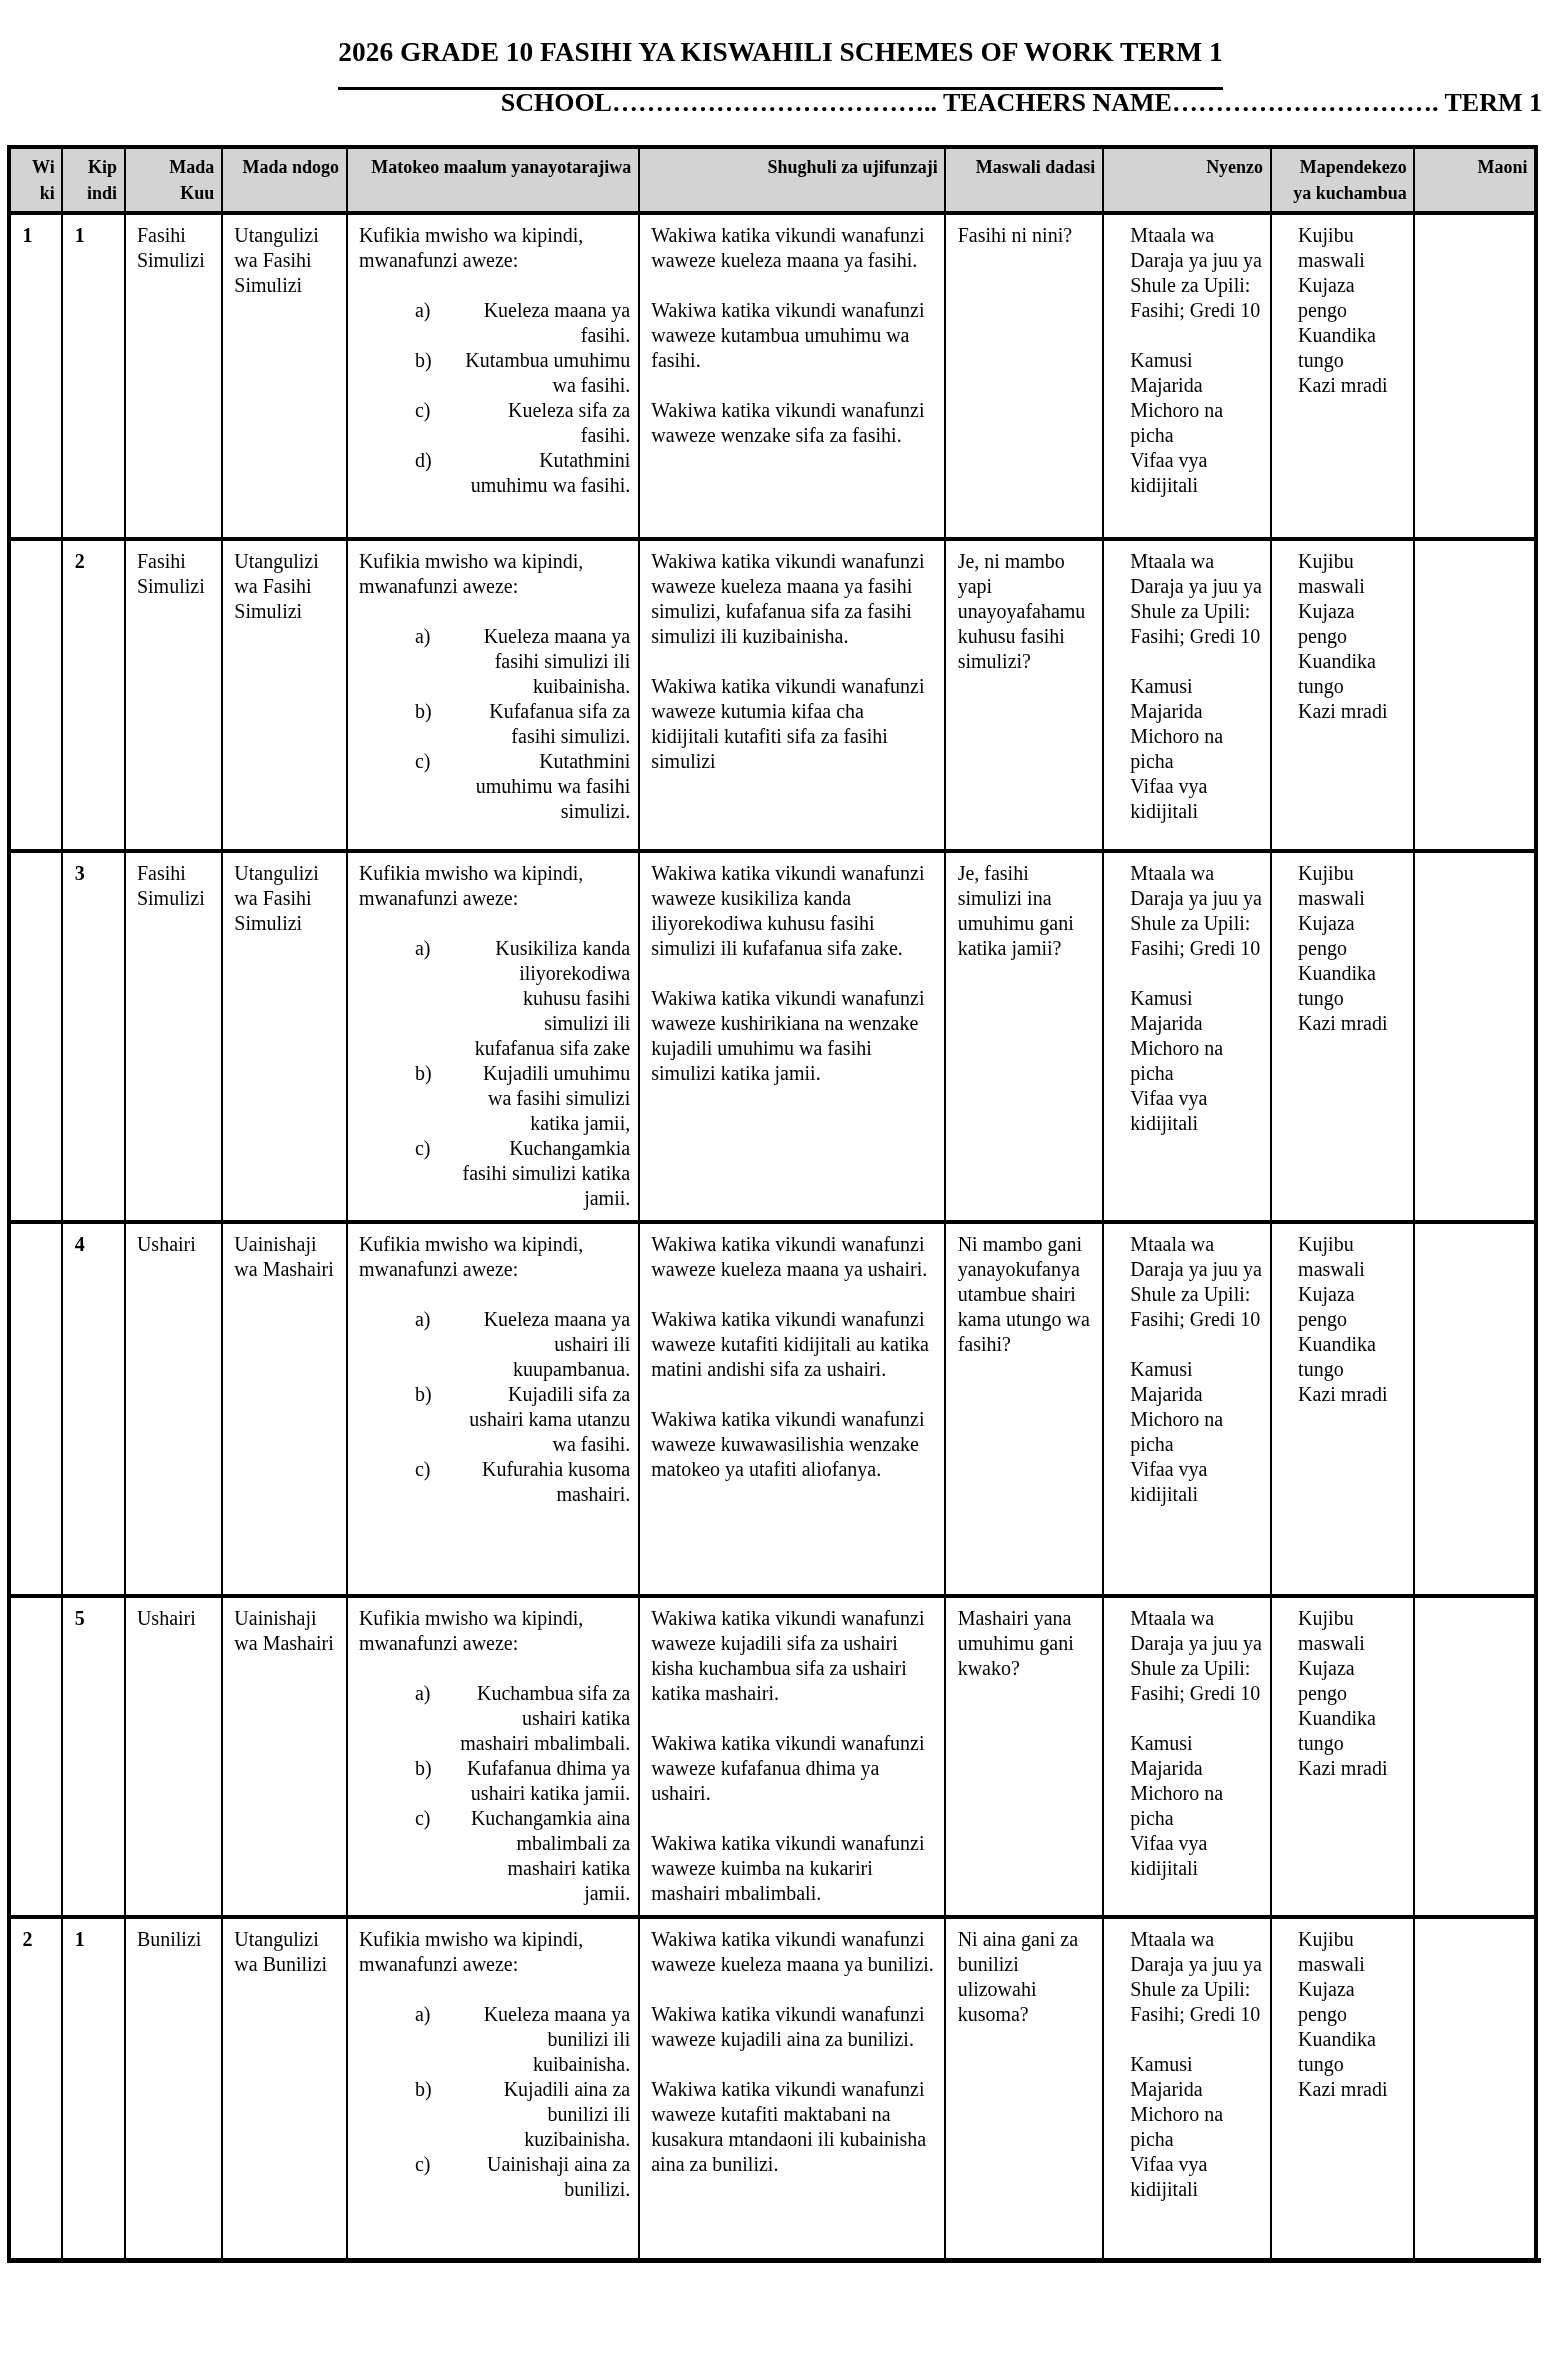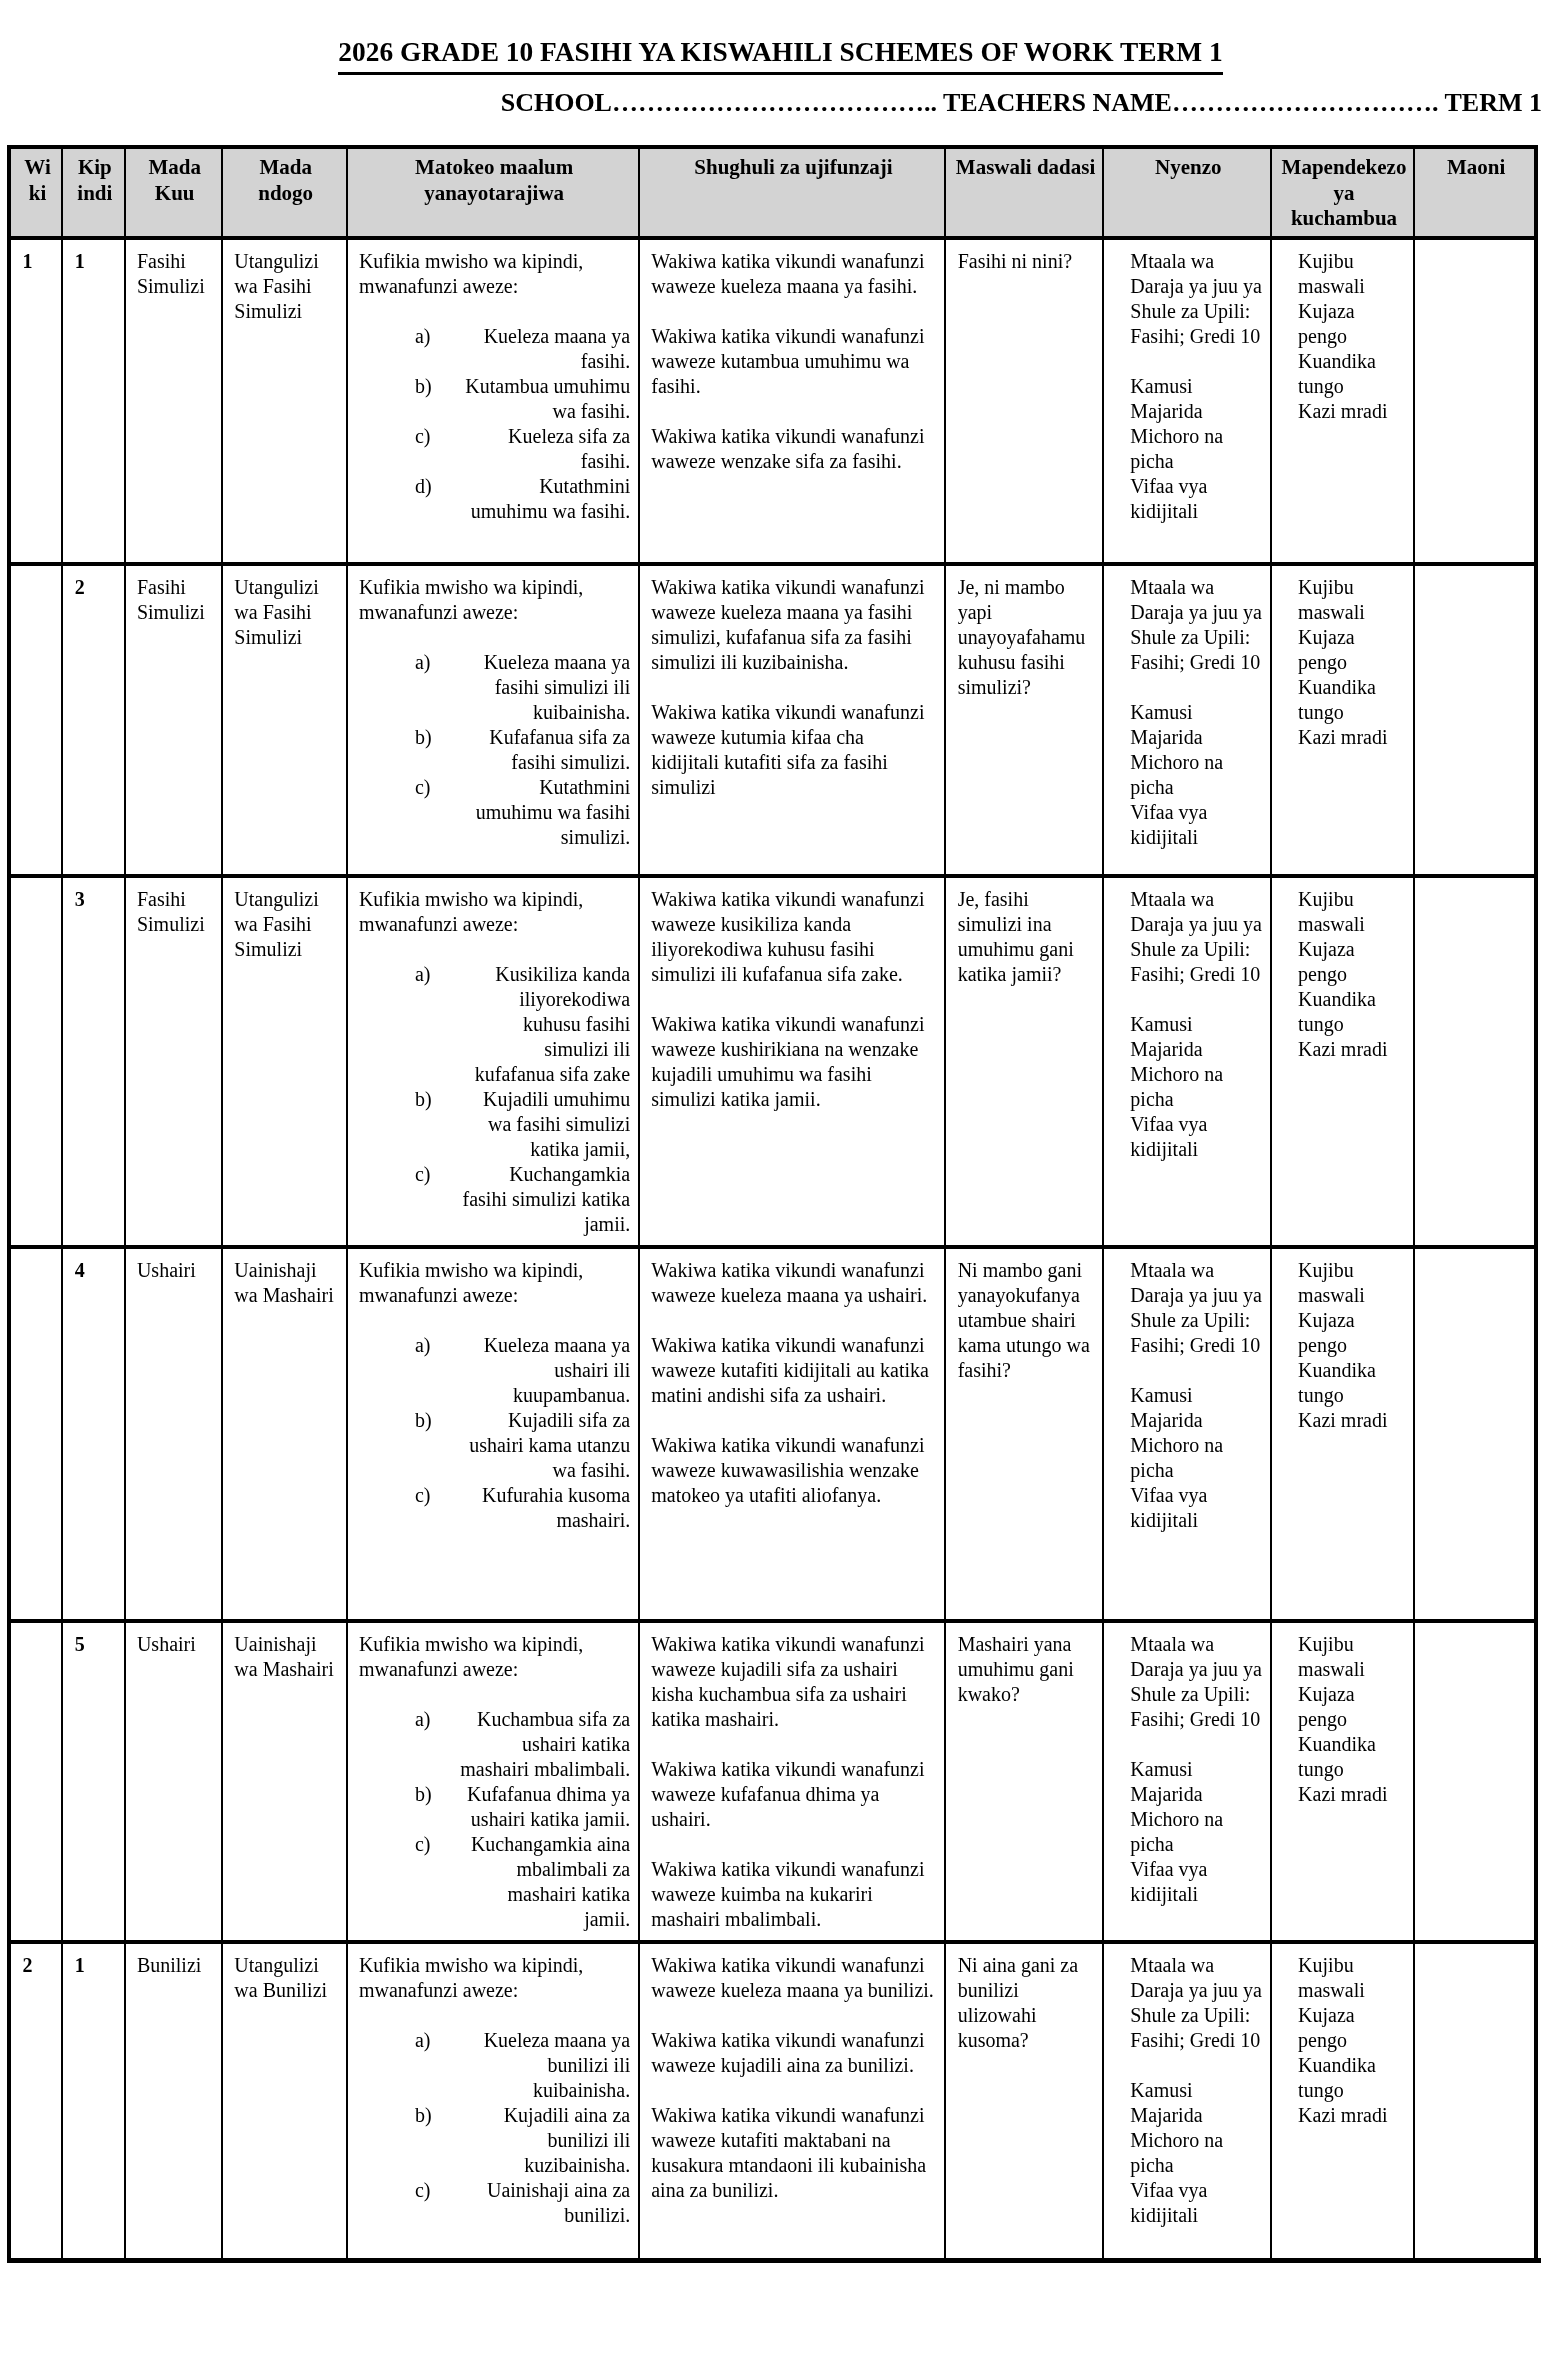--- a/index.html
+++ b/index.html
@@ -5,40 +5,40 @@
   html,body{margin:0;padding:0;}
   body{
     width:1561px;height:2413px;background:#ffffff;color:#000;
     font-family:"Liberation Serif","DejaVu Serif",serif;
     overflow:hidden;
   }
   .page{width:1561px;height:2413px;position:relative;}
   h1.title{
     margin:37px 0 0 0;text-align:center;font-size:27.4px;font-weight:bold;
   }
-  h1.title .underline{border-bottom:3.3px solid #000;padding-bottom:5px;}
+  h1.title .underline{border-bottom:3.3px solid #000;padding-bottom:20px;}
   .subhead{
     margin:20px 19px 0 19px;text-align:right;font-size:26px;font-weight:bold;
     white-space:nowrap;
   }
   .table-wrap{
     margin:27.4px 0 0 7px;width:1534px;height:2113px;overflow:hidden;
     border-bottom:5.2px solid #000;box-sizing:content-box;
   }
   table.schemes{
     width:1531px;table-layout:fixed;border-collapse:collapse;
     font-size:20px;line-height:25px;
   }
   table.schemes,table.schemes th,table.schemes td{border:2.4px solid #000;}
   table.schemes{border-width:4.7px;}
   table.schemes thead tr{border-bottom:4.7px solid #000;}
   table.schemes tbody tr{border-top:4.7px solid #000;}
   th{
-    background:#d3d3d3;font-weight:bold;text-align:center;vertical-align:top;
-    padding:5.7px 6.6px 4.7px 9.5px;font-size:21px;line-height:25.5px;
+    background:#d3d3d3;font-weight:bold;text-align:right;vertical-align:top;
+    padding:5.7px 6.6px 4.7px 9.5px;font-size:18px;line-height:25.5px;
     overflow-wrap:break-word;
   }
   td{
     vertical-align:top;text-align:left;
     padding:8.5px 7.6px 8.5px 11.4px;overflow-wrap:break-word;
   }
   td.num{font-weight:bold;}
   .para{margin:0 0 25px 0;}
   .para:last-child{margin-bottom:0;}
   .pre{white-space:pre-line;margin-left:15px;}

